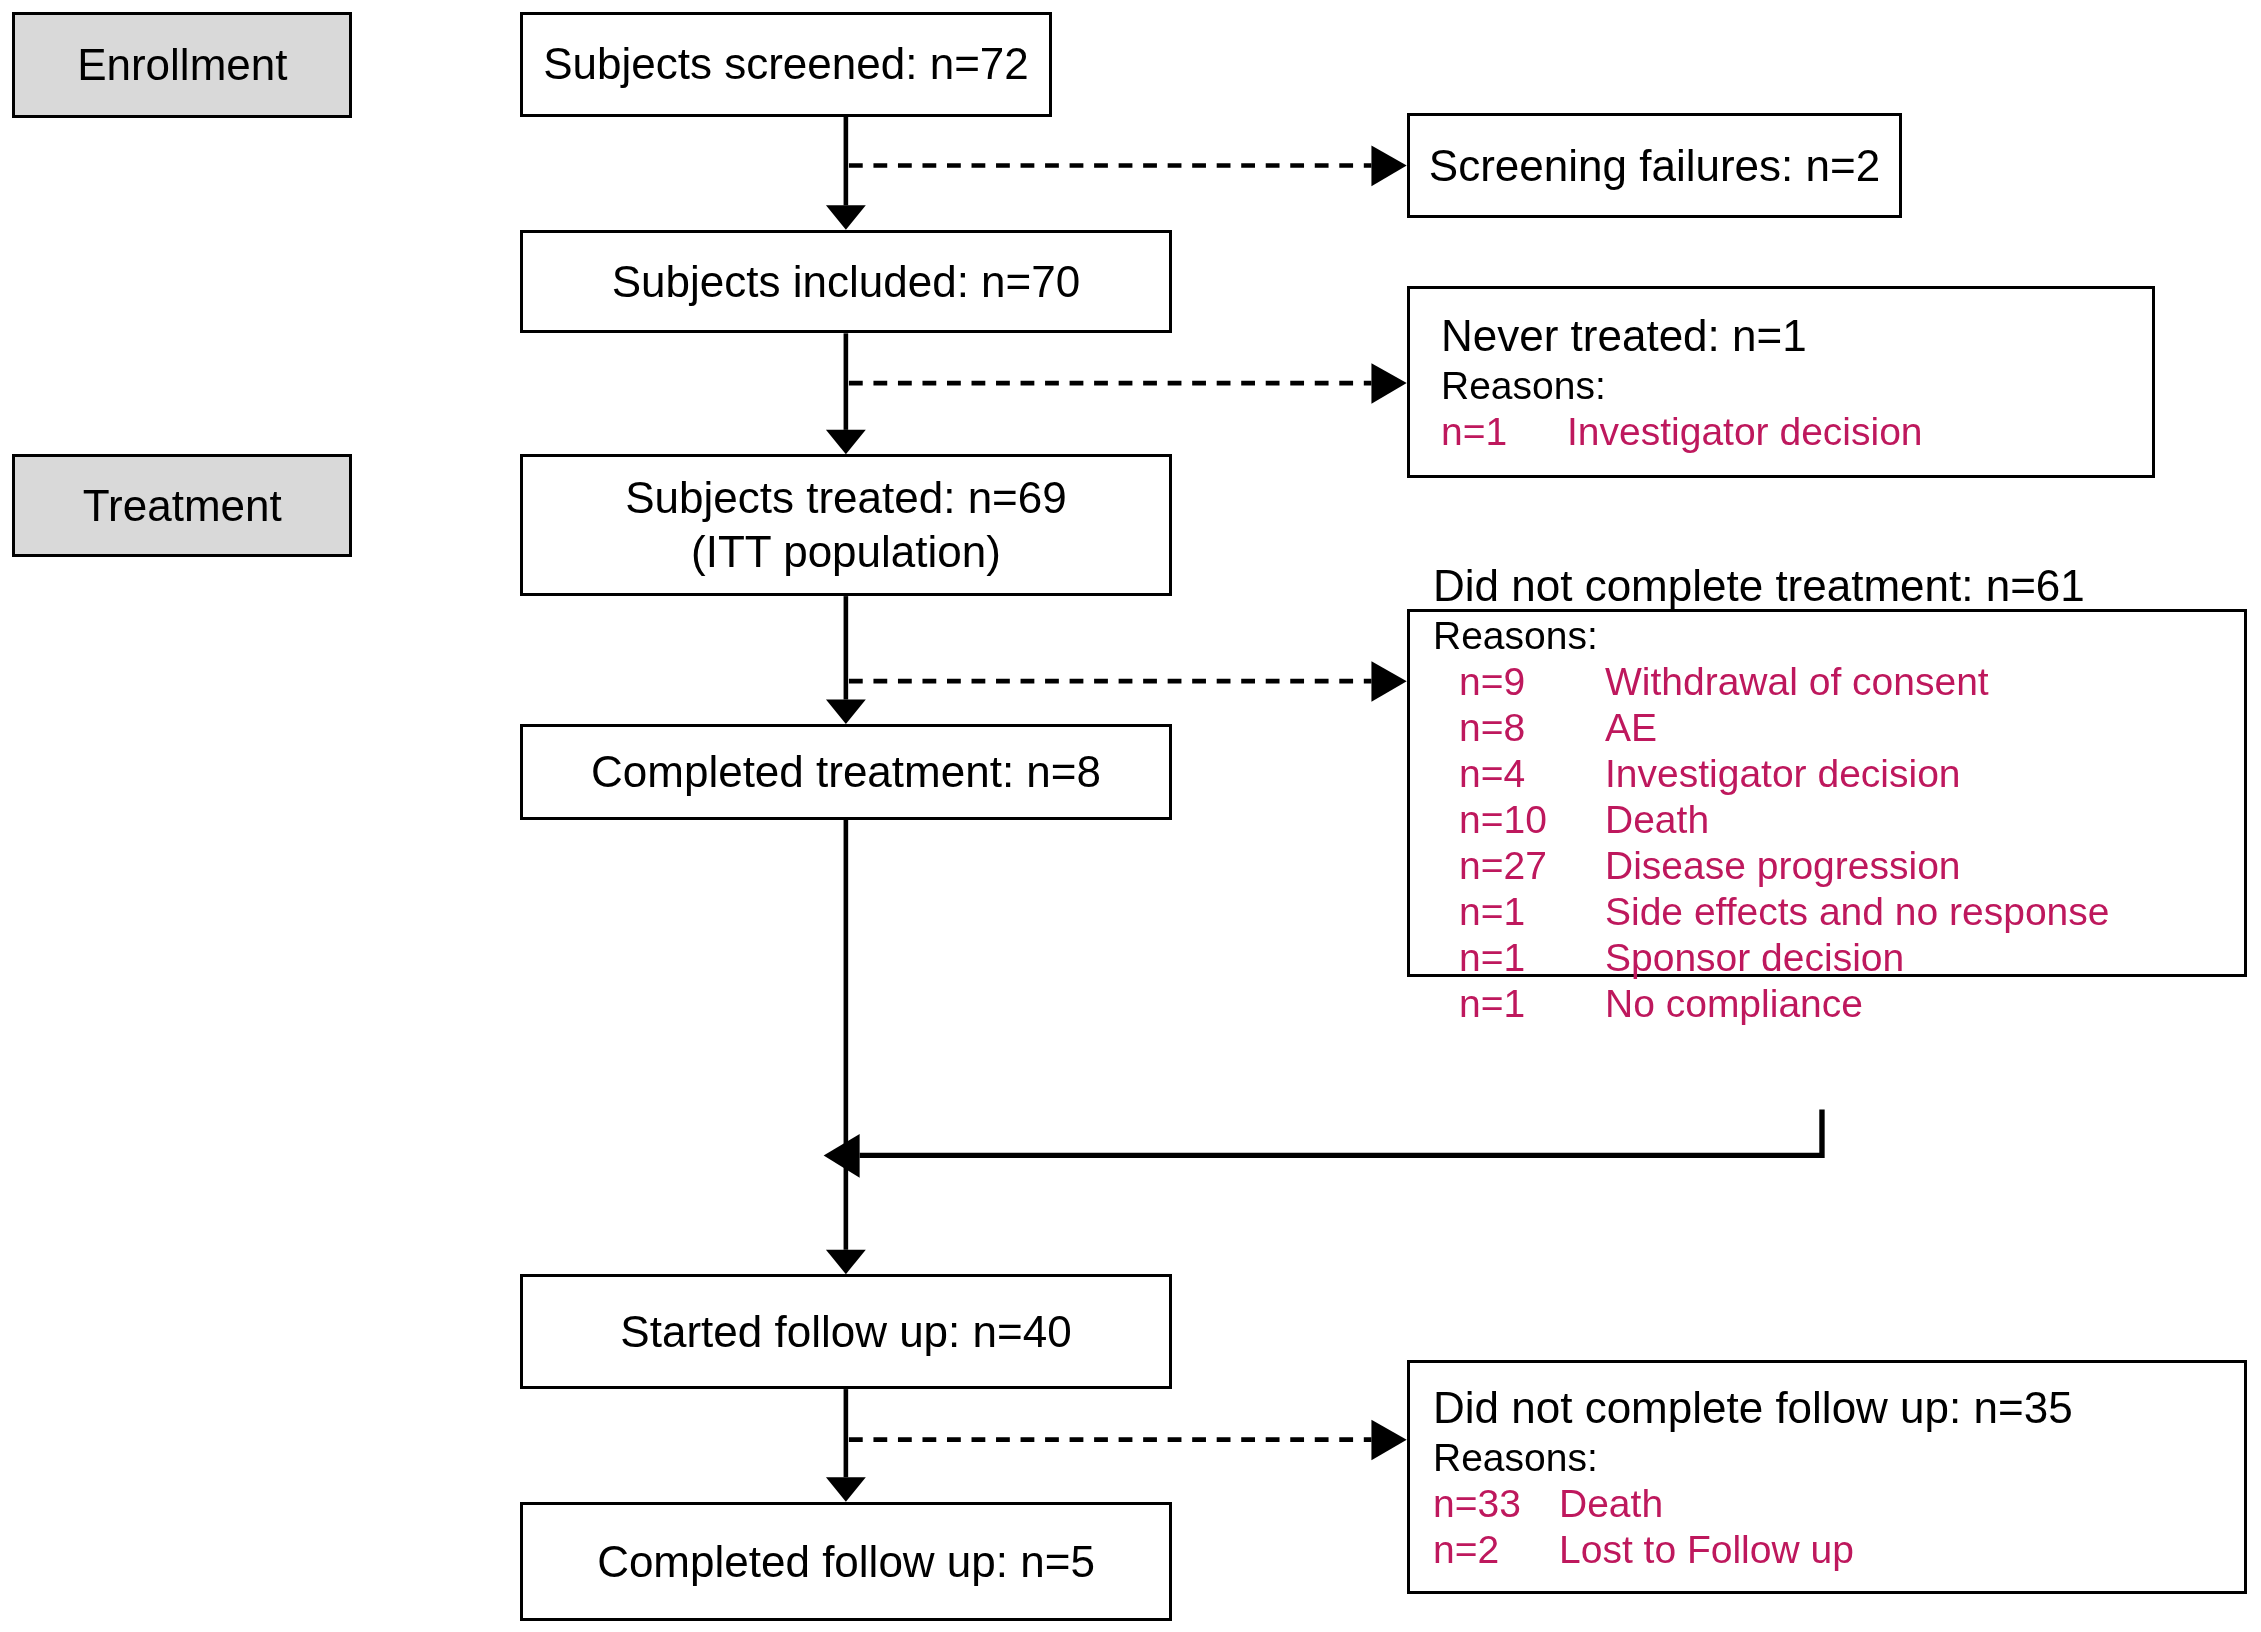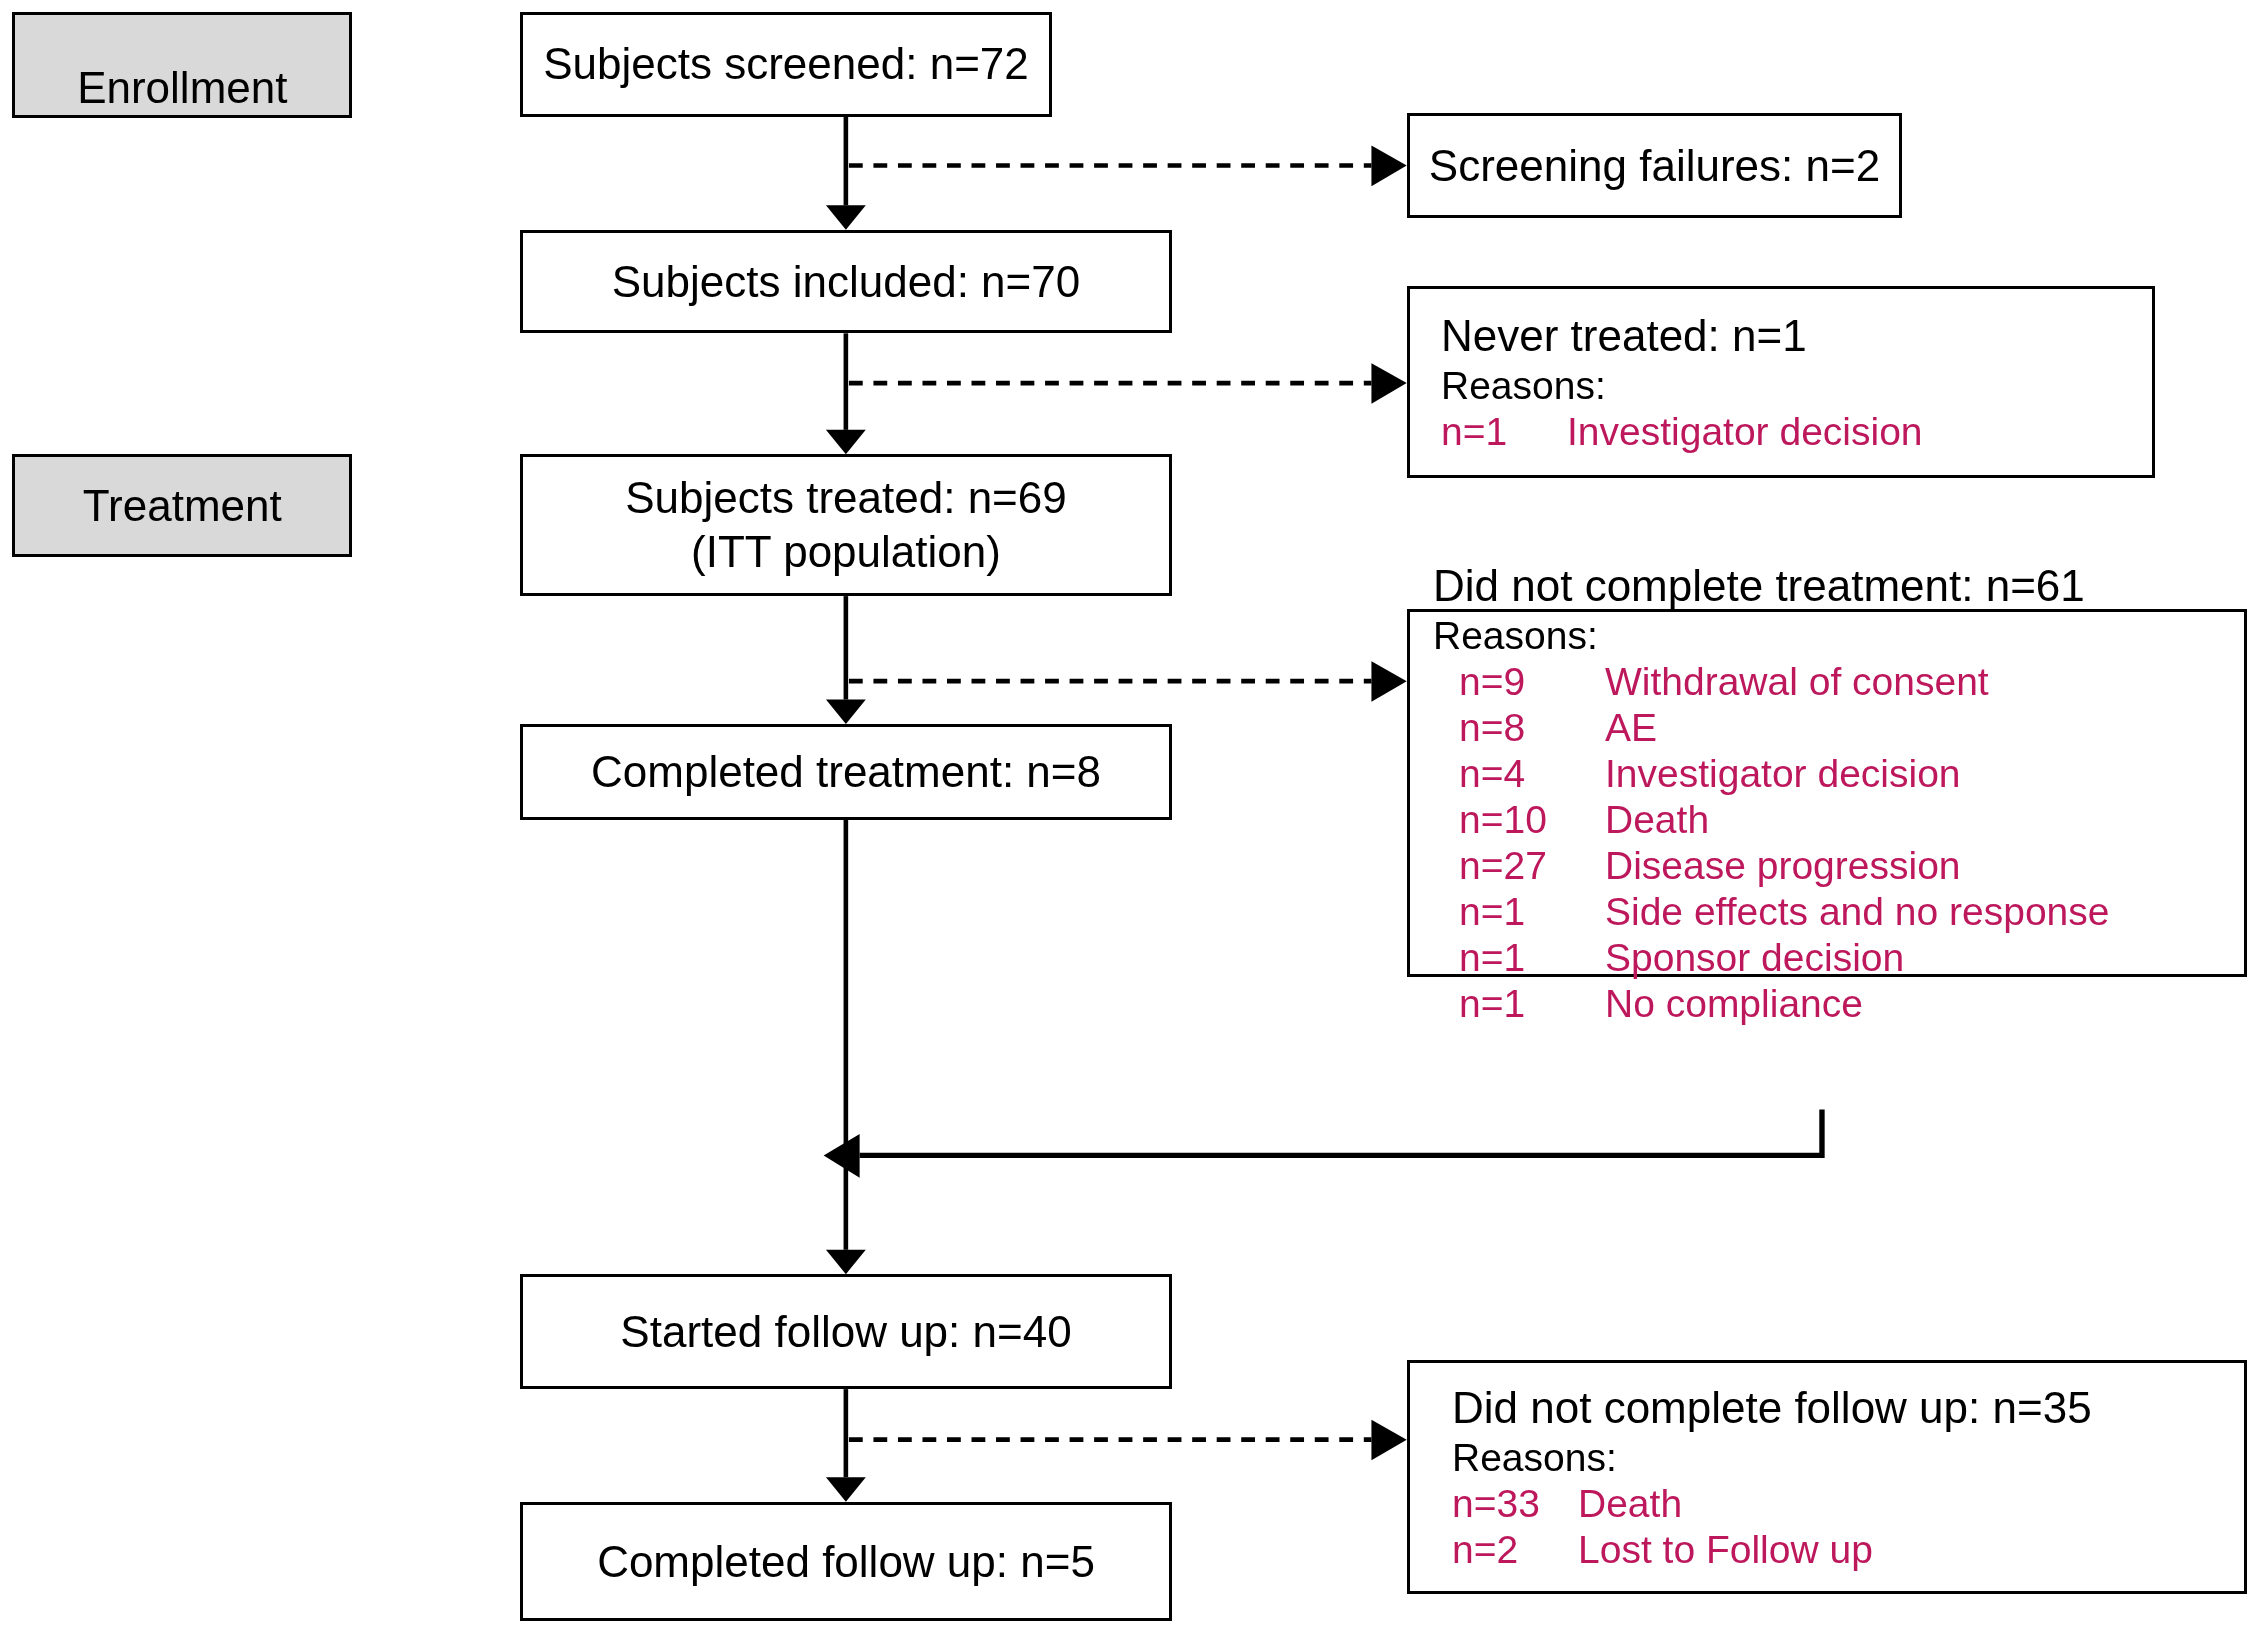--- a/index.html
+++ b/index.html
@@ -127,21 +127,21 @@
       <line x1="1104" y1="1813" x2="1104" y2="1928" stroke="#000" stroke-width="6"></line>
       <polygon points="1078,1928 1130,1928 1104,1960" fill="#000"></polygon>
     </g>
 
     <g>
       <line x1="1108" y1="1879" x2="1790" y2="1879" stroke="#000" stroke-width="6" stroke-dasharray="18,14"></line>
       <polygon points="1790,1853 1790,1906 1836,1879" fill="#000"></polygon>
     </g>
   </svg>
 
-  <div class="box stage" style="left:12.3px; top:11.5px; width:340px; height:106px;justify-content:flex-end;">
+  <div class="box stage" style="left:12.3px; top:11.5px; width:340px; height:106px;">
     <span class="line">Enrollment</span>
   </div>
 
   <div class="box stage" style="left:12.3px; top:454px; width:340px; height:103px;">
     <span class="line">Treatment</span>
   </div>
 
 
   <div class="box center-text" style="left:520px; top:11.5px; width:532px; height:105px;">
     <span class="line">Subjects screened: n=72</span>
@@ -211,21 +211,21 @@
     <div class="reason-row pad-left">
       <span class="reason-n">n=1</span>
       <span>Sponsor decision</span>
     </div>
     <div class="reason-row pad-left">
       <span class="reason-n">n=1</span>
       <span>No compliance</span>
     </div>
   </div>
 
-  <div class="box left-text" style="left:1407px; top:1360px; width:840px; height:234px; padding-left:42px;">
+  <div class="box left-text" style="left:1407px; top:1360px; width:840px; height:234px; padding-left:23px;">
     <span class="line">Did not complete follow up: n=35</span>
     <span class="line sub">Reasons:</span>
     <div class="reason-row">
       <span class="reason-n narrow">n=33</span>
       <span>Death</span>
     </div>
     <div class="reason-row">
       <span class="reason-n narrow">n=2</span>
       <span>Lost to Follow up</span>
     </div>

